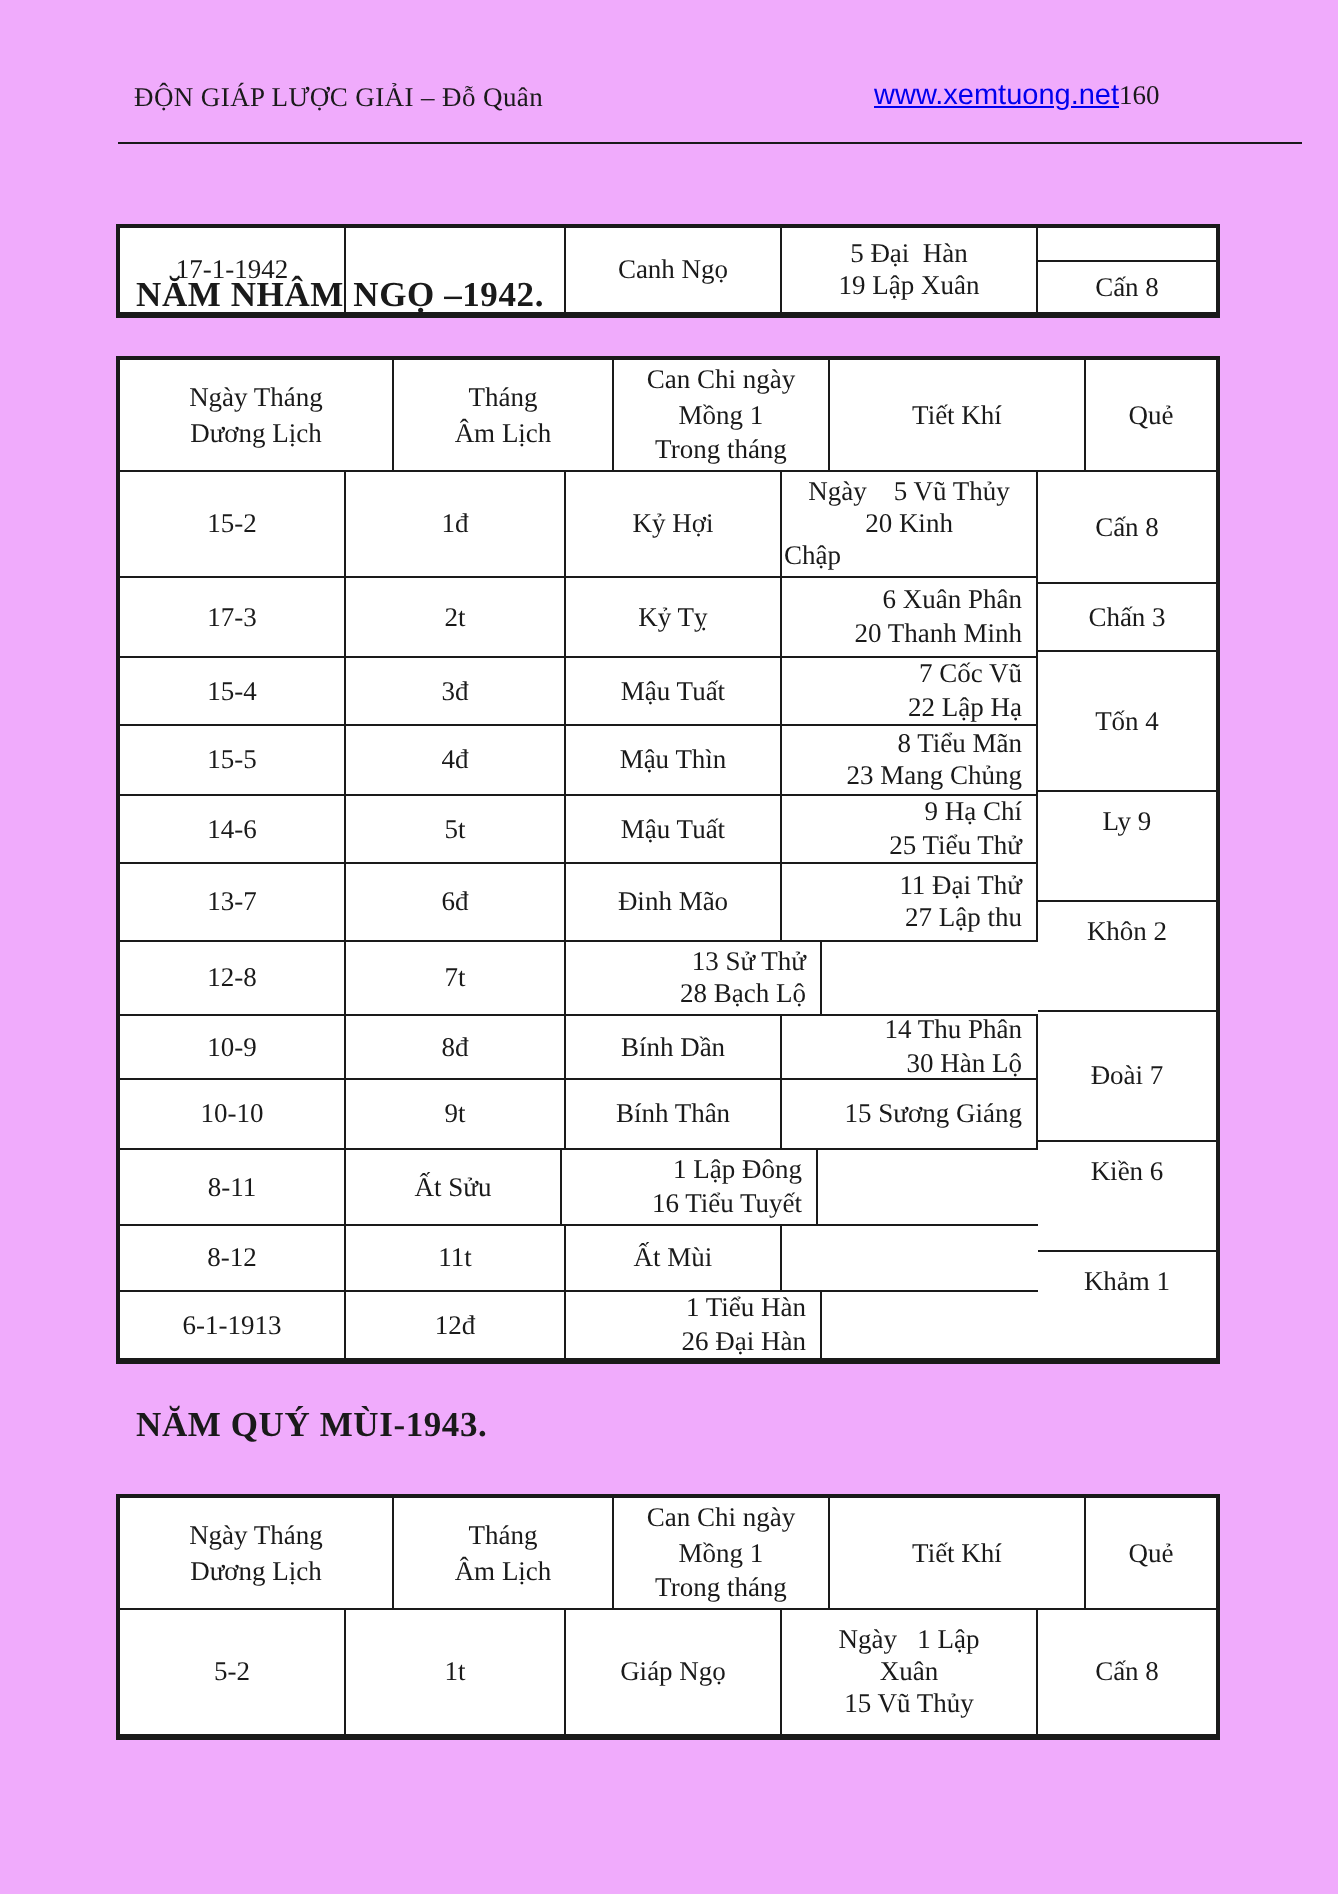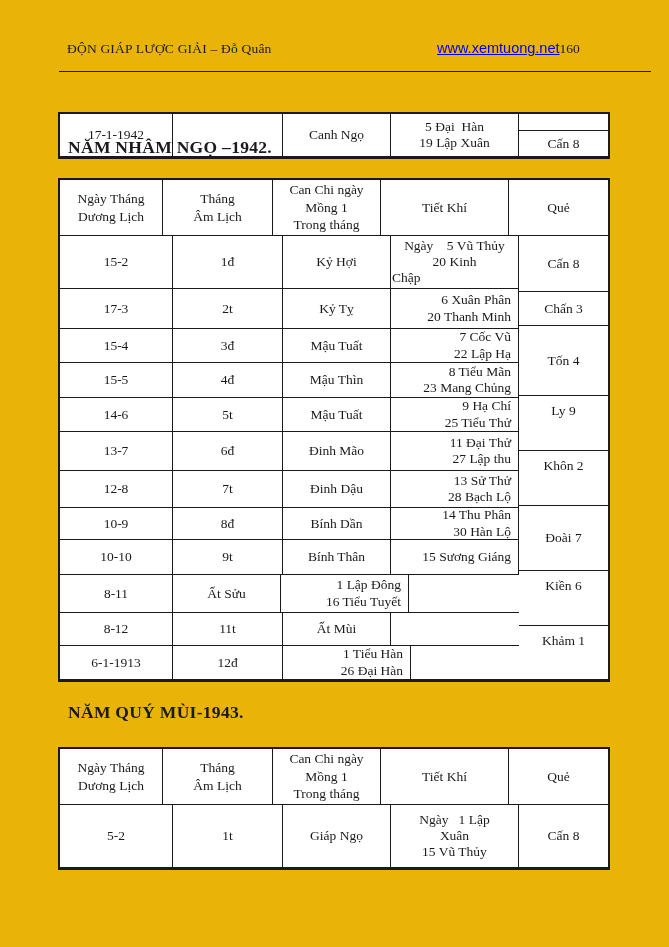--- a/index.html
+++ b/index.html
@@ -1,19 +1,19 @@
 <!DOCTYPE html>
 <html><head>
 <meta charset="utf-8">
 <style>
   html,body{margin:0;padding:0;background:#e8e8e8;}
   .page{
     position:relative;
     width:669px;height:947px;
-    background:#eab308;
+    background:#f0abfc;
     font-family:"Liberation Serif","DejaVu Serif",serif;
     color:#1a1a1a;
     overflow:hidden;
     margin:0 auto;
   }
   
   .hdr-title{position:absolute;left:67px;top:41px;font-size:13.5px;letter-spacing:.2px;}
   .hdr-right{position:absolute;left:437px;top:39px;white-space:nowrap;}
   .site-link{
     font-family:"Liberation Sans","DejaVu Sans",sans-serif;
@@ -34,21 +34,21 @@
     box-sizing:border-box;background:#fff;
     font-size:13.5px;
   }
   .thead{display:flex;height:55px;border-bottom:1.9px solid #1a1a1a;}
   .hc{
     box-sizing:border-box;border-right:1.7px solid #1a1a1a;
     display:flex;flex-direction:column;justify-content:center;align-items:center;
     line-height:1.32;text-align:center;
   }
   .hc:last-child{border-right:none;}
-  .w1{width:103px}.w2{width:110px}.w3{width:108px}.w4{width:128px}
+  .w1{width:137px}.w2{width:110px}.w3{width:108px}.w4{width:128px}
   .wq{flex:1;}
   .tbody{display:flex;}
   .rows{width:459px;}
   .row{display:flex;box-sizing:border-box;border-bottom:1.6px solid #1a1a1a;}
   .rows .row:last-child{border-bottom:none;}
   .cell{
     box-sizing:border-box;border-right:1.6px solid #1a1a1a;
     display:flex;align-items:center;justify-content:center;
   }
   .c1{width:113px}.c2{width:110px}.c3{width:108px}
@@ -234,23 +234,20 @@
           </div>
         </div>
 
         <div class="row" style="height:37px">
           <div class="cell c1">
               <span>12-8</span>
             </div>
           <div class="cell c2">
               <span>7t</span>
             </div>
-          <div class="cell c3">
-              <span>Đinh Dậu</span>
-            </div>
           <div class="cell c4 tk-r">
             <span class="tk-line">13 Sử Thử</span>
             <span class="tk-line">28 Bạch Lộ</span>
           </div>
         </div>
 
         <div class="row" style="height:32px">
           <div class="cell c1">
               <span>10-9</span>
             </div>

